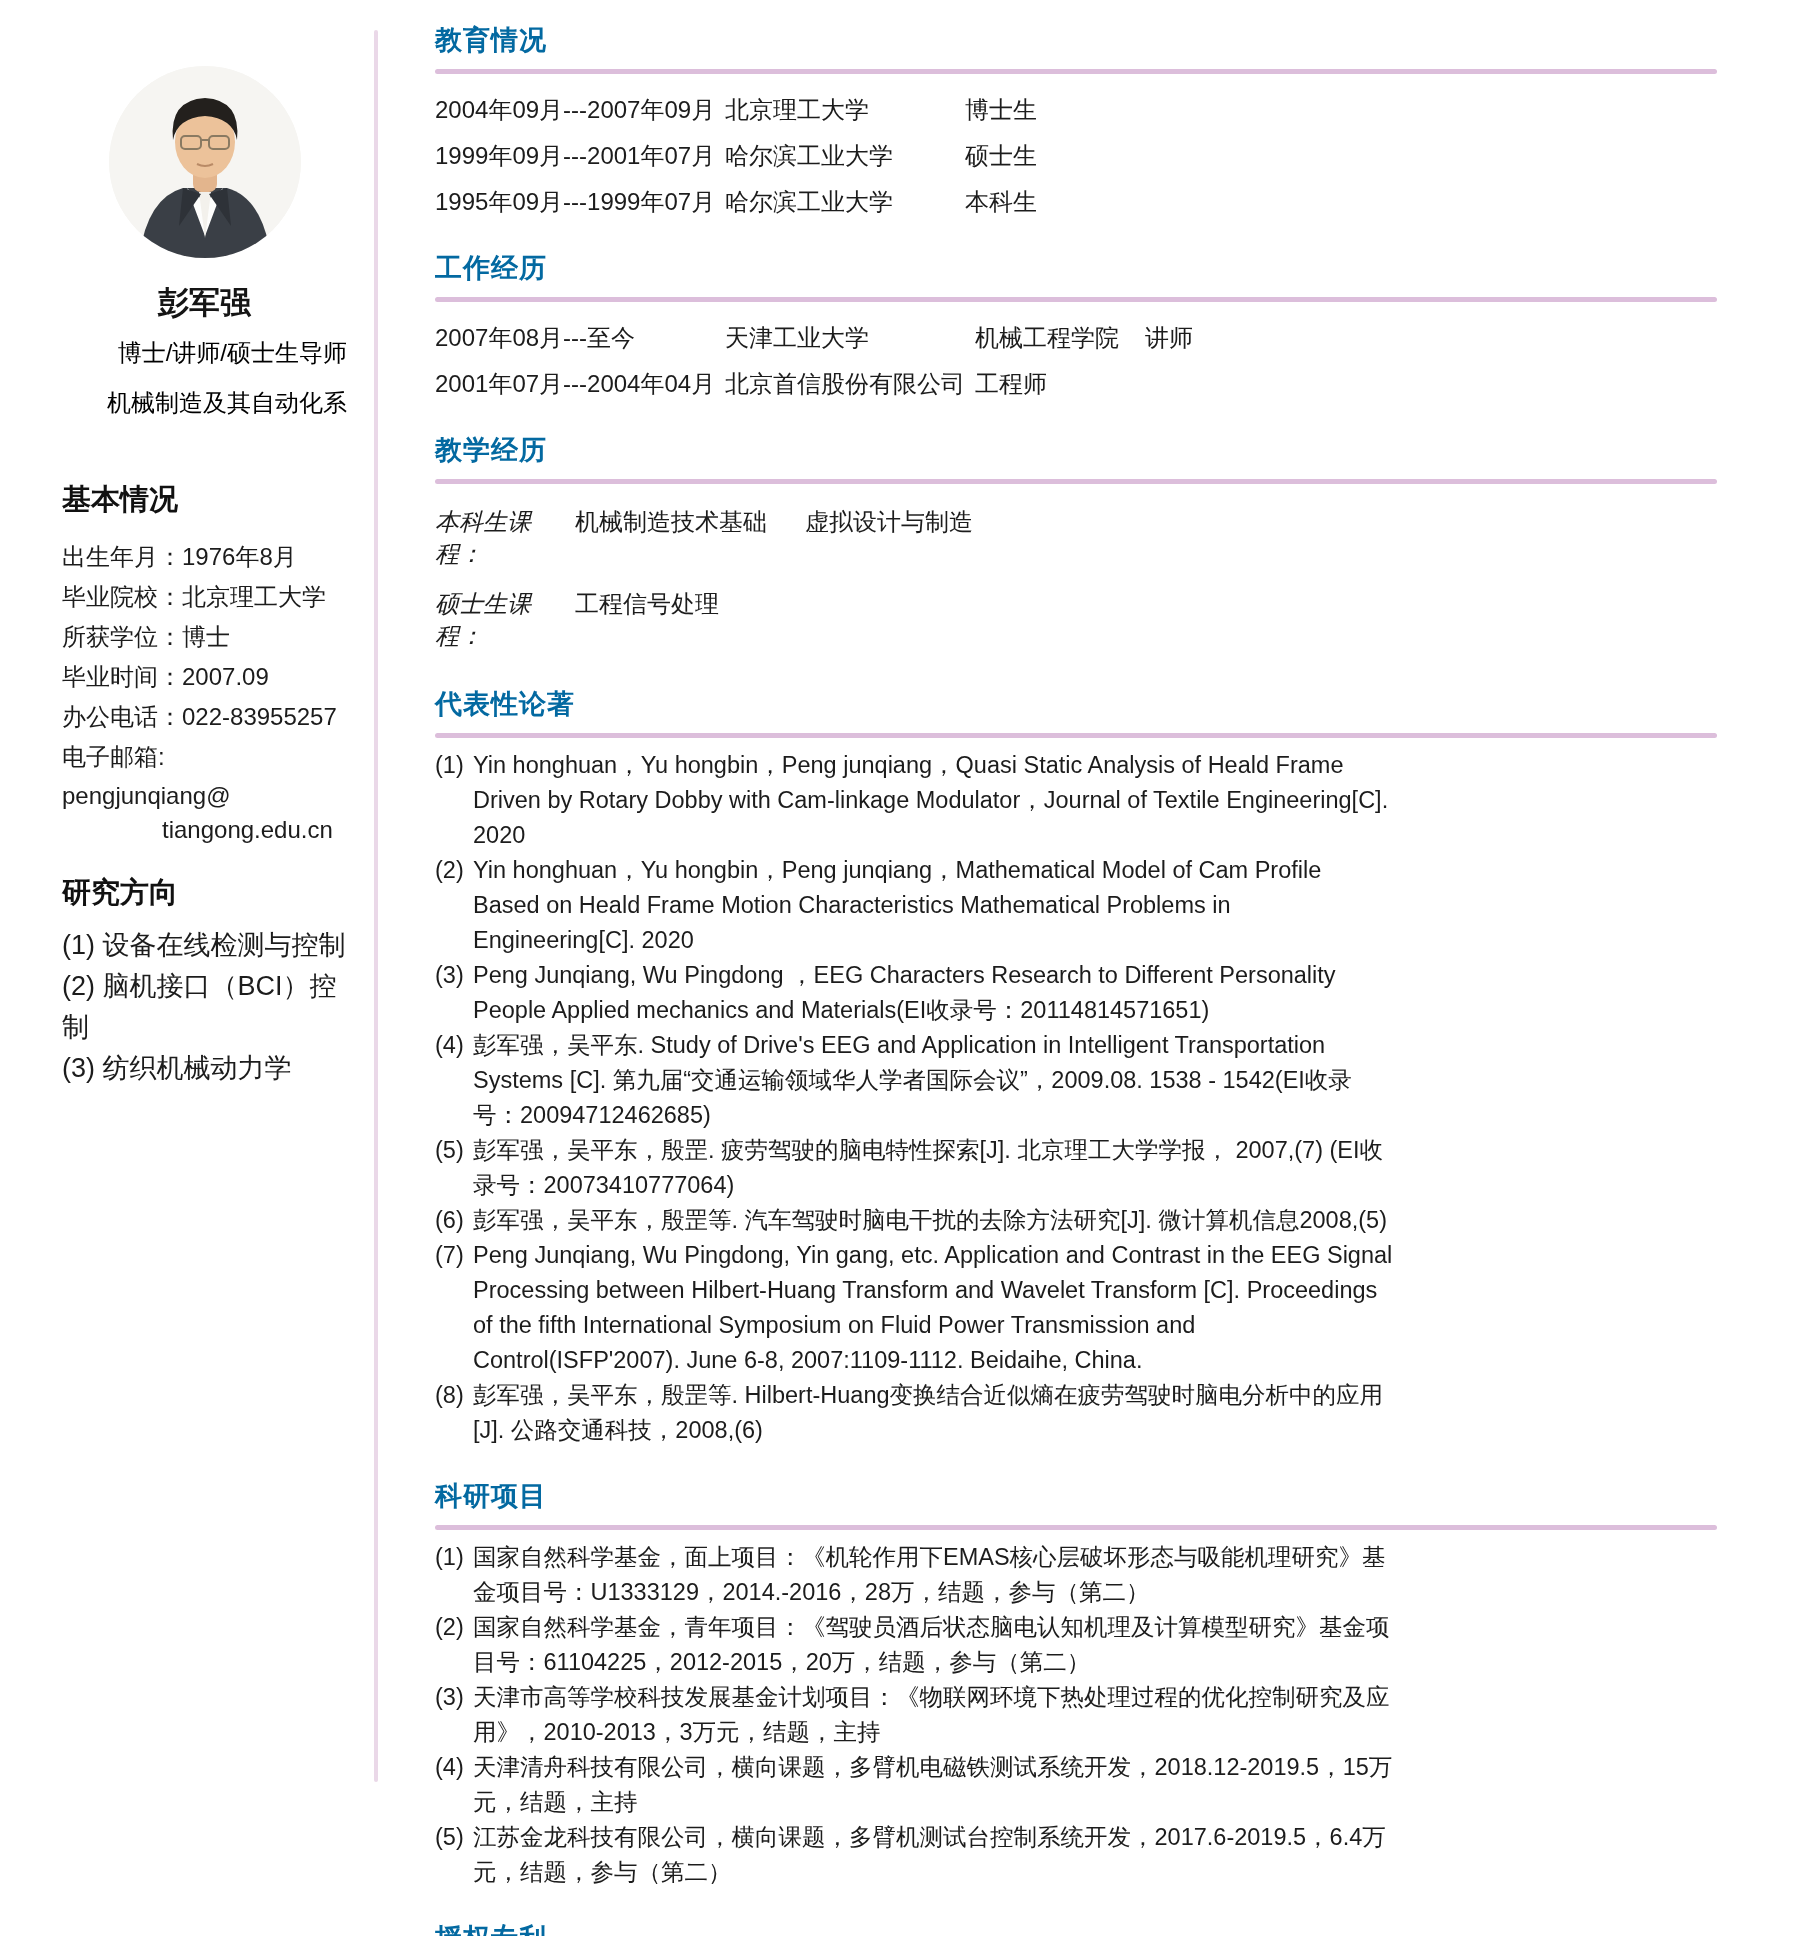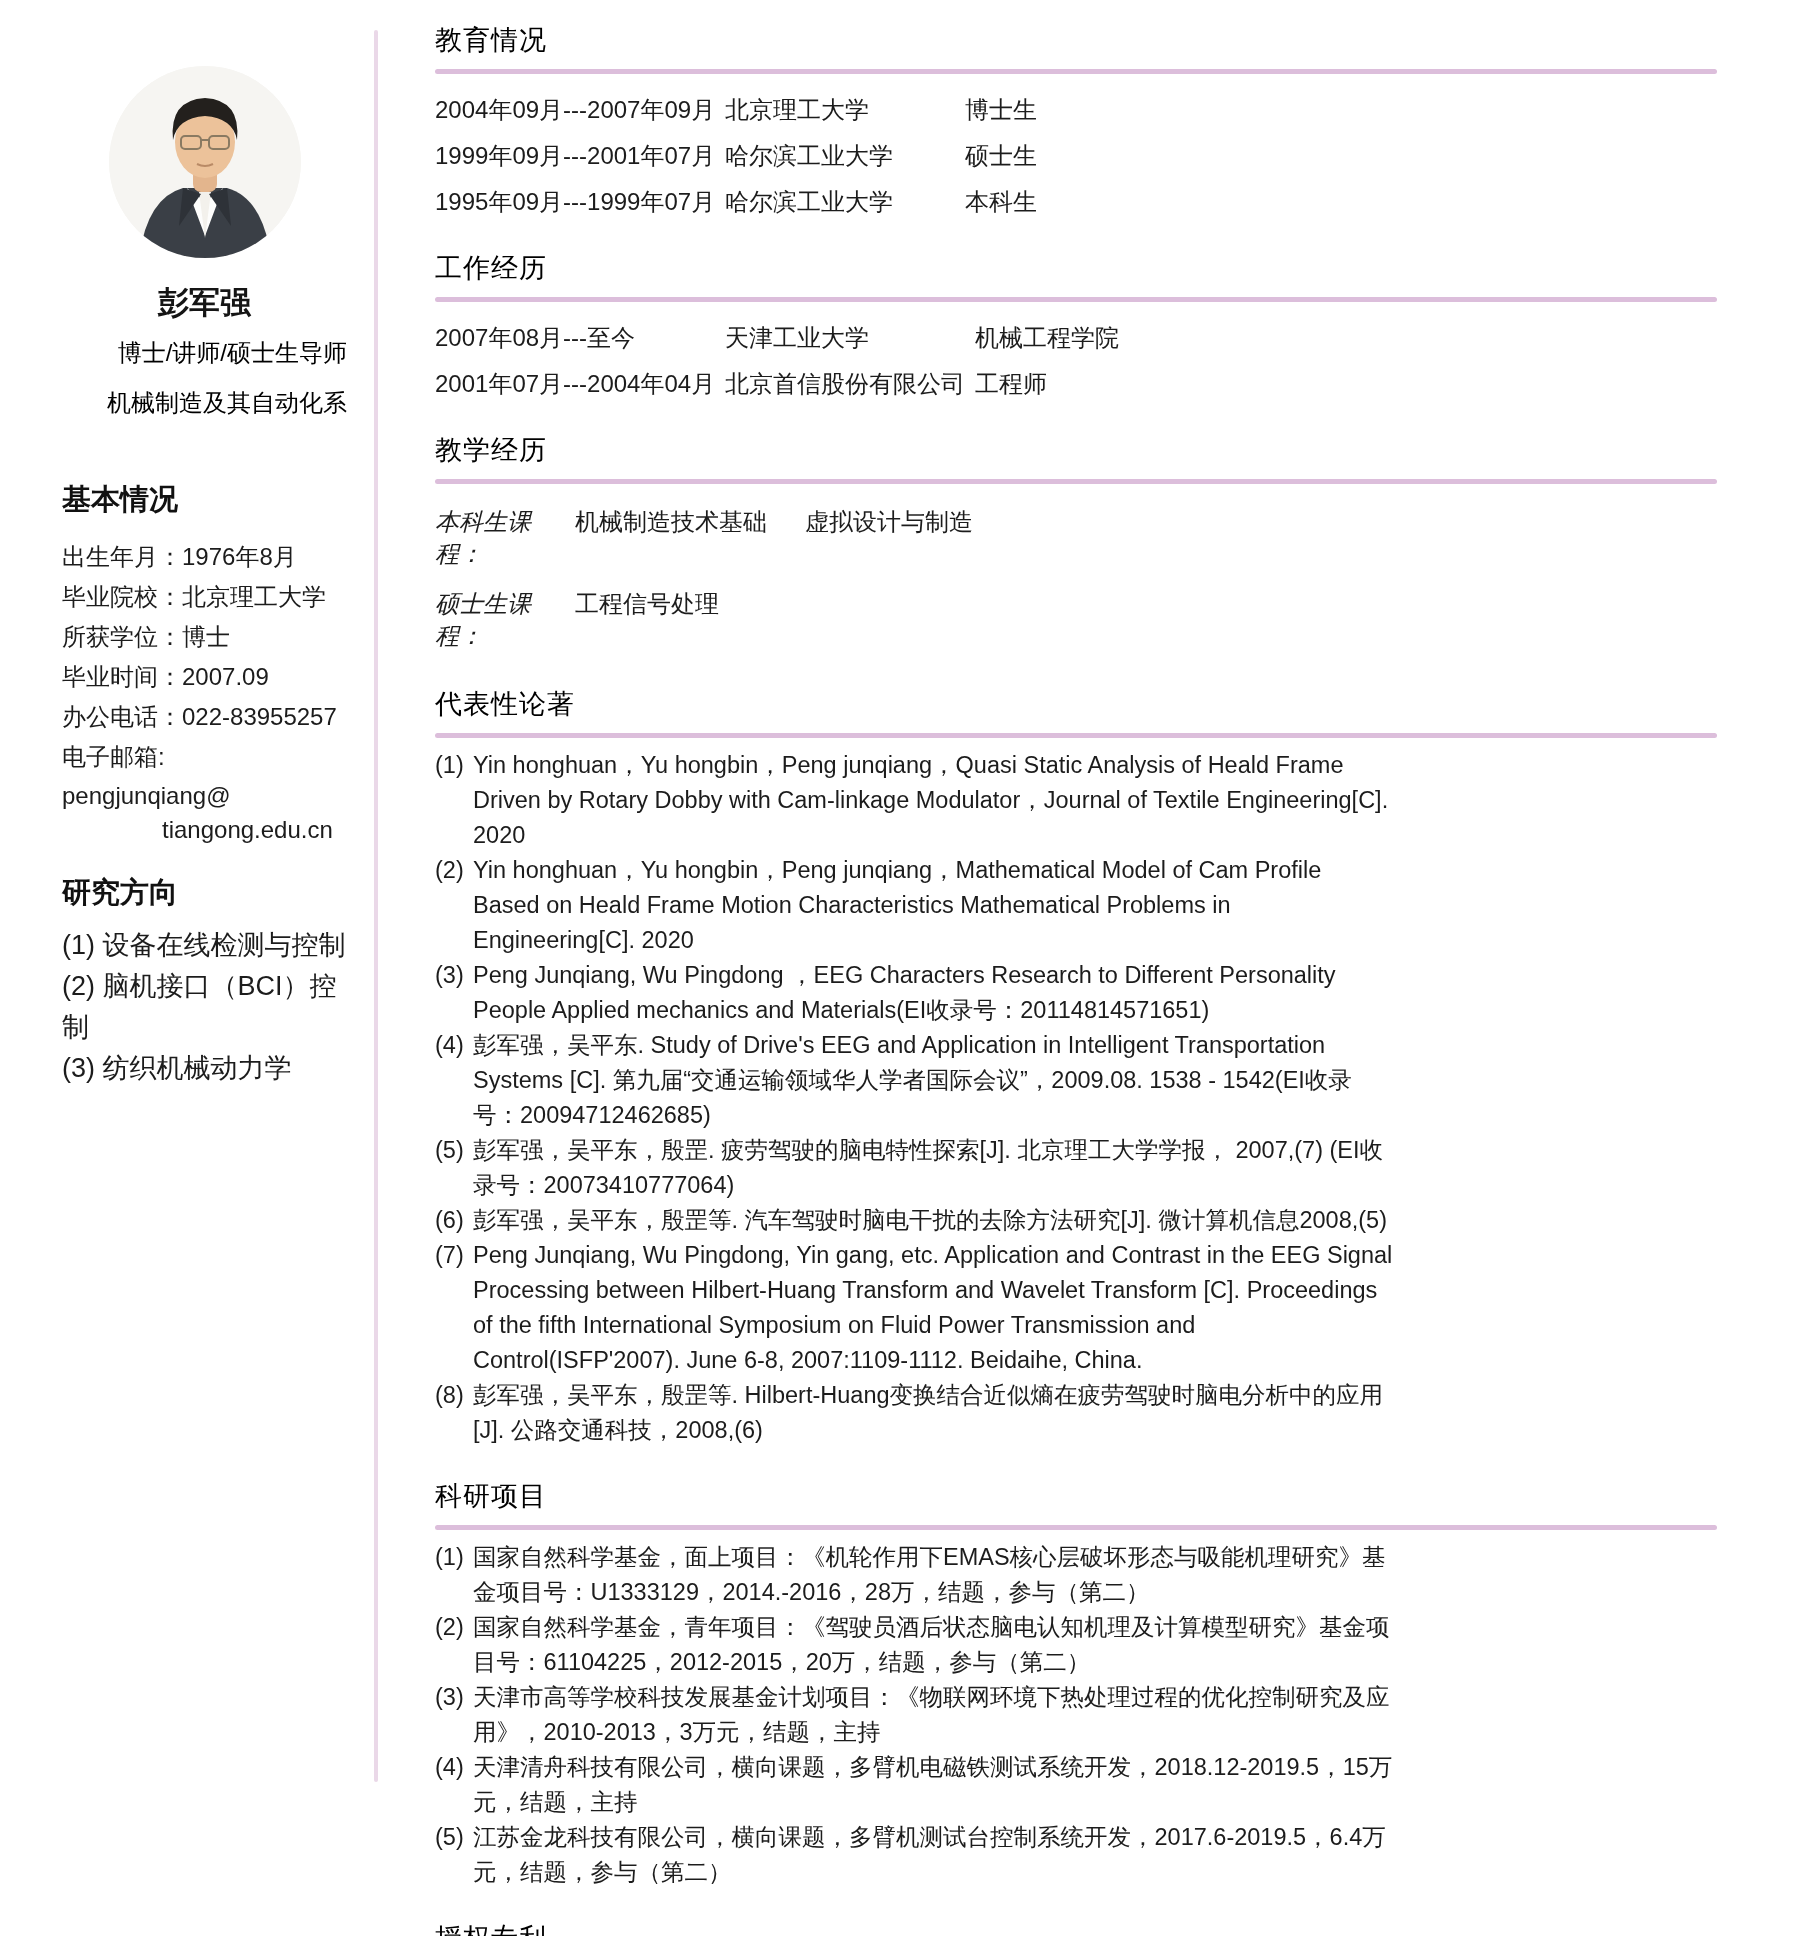--- a/index.html
+++ b/index.html
@@ -24,21 +24,21 @@
   .email-lines { font-size:24px; line-height:34px; margin-top:2px; }
   .email-line2 { padding-left:100px; }
   .research-list { margin-top:12px; }
   .research-row { font-size:27px; line-height:41px; }
   
   .vline { position:absolute; left:374px; top:30px; width:4px; height:1752px;
     background:#ead8e8; border-radius:2px; }
   
   .main { position:absolute; left:435px; top:22px; width:1282px; }
   .section { margin-bottom:30px; }
-  .main-heading { font-size:27px; font-weight:400; color:#000000; letter-spacing:1px; }
+  .main-heading { font-size:27px; font-weight:700; color:#0369a1; letter-spacing:1px; }
   .rule { height:5px; background:#dcbedb; border-radius:3px; margin-top:11px; }
   
   .edu-row { display:grid; grid-template-columns:290px 240px 1fr; font-size:24px;
     padding:12px 0 2px 0; line-height:32px; }
   .work-row { display:grid; grid-template-columns:290px 250px 170px 1fr; font-size:24px;
     padding:12px 0 2px 0; line-height:32px; }
   .teach-row { display:flex; font-size:24px; padding:14px 0 4px 0; line-height:32px; }
   .teach-label { width:140px; flex:0 0 auto;font-style:italic; }
   .teach-courses { display:flex; gap:38px; }
   
@@ -131,20 +131,21 @@
   </div>
 
   <div class="section">
     <div class="main-heading">工作经历</div>
     <div class="rule"></div>
     <div class="pad-top-sm">
       <div class="work-row">
         <span>2007年08月---至今</span>
         <span>天津工业大学</span>
         <span>机械工程学院</span>
+        <span>讲师</span>
       </div>
       <div class="work-row">
         <span>2001年07月---2004年04月</span>
         <span>北京首信股份有限公司</span>
         <span>工程师</span>
         <span></span>
       </div>
     </div>
   </div>
 

